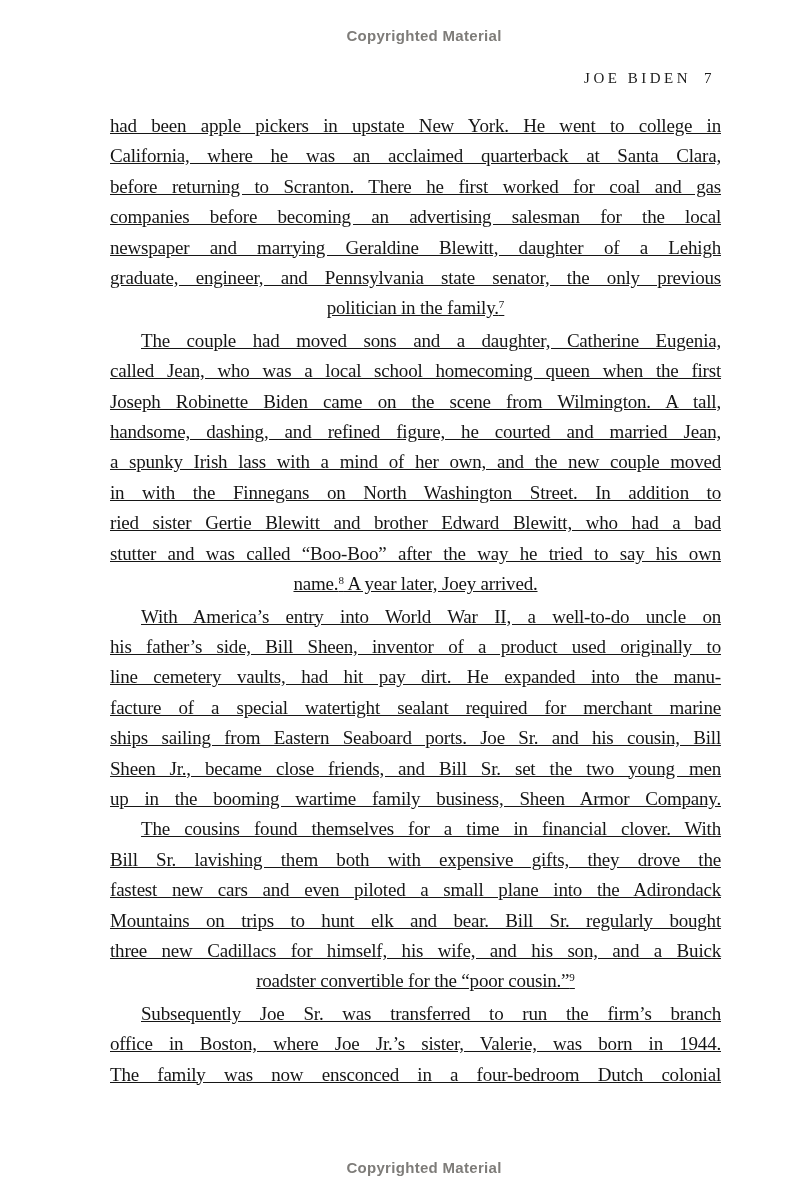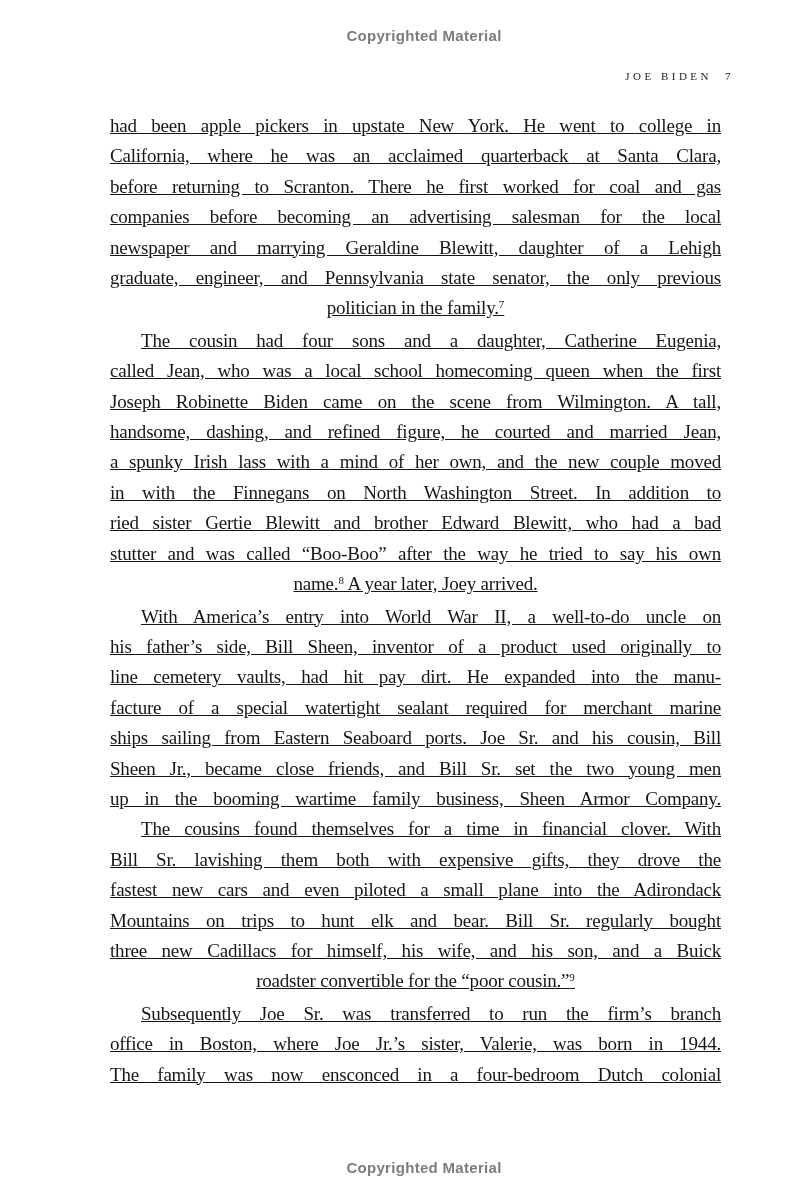--- a/index.html
+++ b/index.html
@@ -22,22 +22,22 @@
     font-size: 15px;
     letter-spacing: 0.3px;
     color: #7e7c79;
     margin-left: 24px;
   }
   .copyright-top { top: 27px; }
   .copyright-bottom { top: 1159px; }
   .running-header {
     position: absolute;
     top: 70px;
-    right: 66px;
-    font-size: 11px;
+    right: 85px;
+    font-size: 15px;
     letter-spacing: 3.5px;
     color: #1b1b1b;
     white-space: nowrap;
   }
   .running-header .pagenum {
     margin-left: 13px;
   }
   .text-block {
     position: absolute;
     left: 110px;
@@ -73,21 +73,21 @@
 </div>
 
 <div class="text-block">
     <div class="line just">had been apple pickers in upstate New York. He went to college in</div>
     <div class="line just">California, where he was an acclaimed quarterback at Santa Clara,</div>
     <div class="line just">before returning to Scranton. There he first worked for coal and gas</div>
     <div class="line just">companies before becoming an advertising salesman for the local</div>
     <div class="line just">newspaper and marrying Geraldine Blewitt, daughter of a Lehigh</div>
     <div class="line just">graduate, engineer, and Pennsylvania state senator, the only previous</div>
     <div class="line">politician in the family.<sup>7</sup></div>
-    <div class="line just indent">The cousin had four sons and a daughter, Catherine Eugenia,</div>
+    <div class="line just indent">The couple had moved sons and a daughter, Catherine Eugenia,</div>
     <div class="line just">called Jean, who was a local school homecoming queen when the first</div>
     <div class="line just">Joseph Robinette Biden came on the scene from Wilmington. A tall,</div>
     <div class="line just">handsome, dashing, and refined figure, he courted and married Jean,</div>
     <div class="line just">a spunky Irish lass with a mind of her own, and the new couple moved</div>
     <div class="line just">in with the Finnegans on North Washington Street. In addition to</div>
     <div class="line just">ried sister Gertie Blewitt and brother Edward Blewitt, who had a bad</div>
     <div class="line just">stutter and was called “Boo-Boo” after the way he tried to say his own</div>
     <div class="line">name.<sup>8</sup> A year later, Joey arrived.</div>
     <div class="line just indent">With America’s entry into World War II, a well-to-do uncle on</div>
     <div class="line just">his father’s side, Bill Sheen, inventor of a product used originally to</div>

